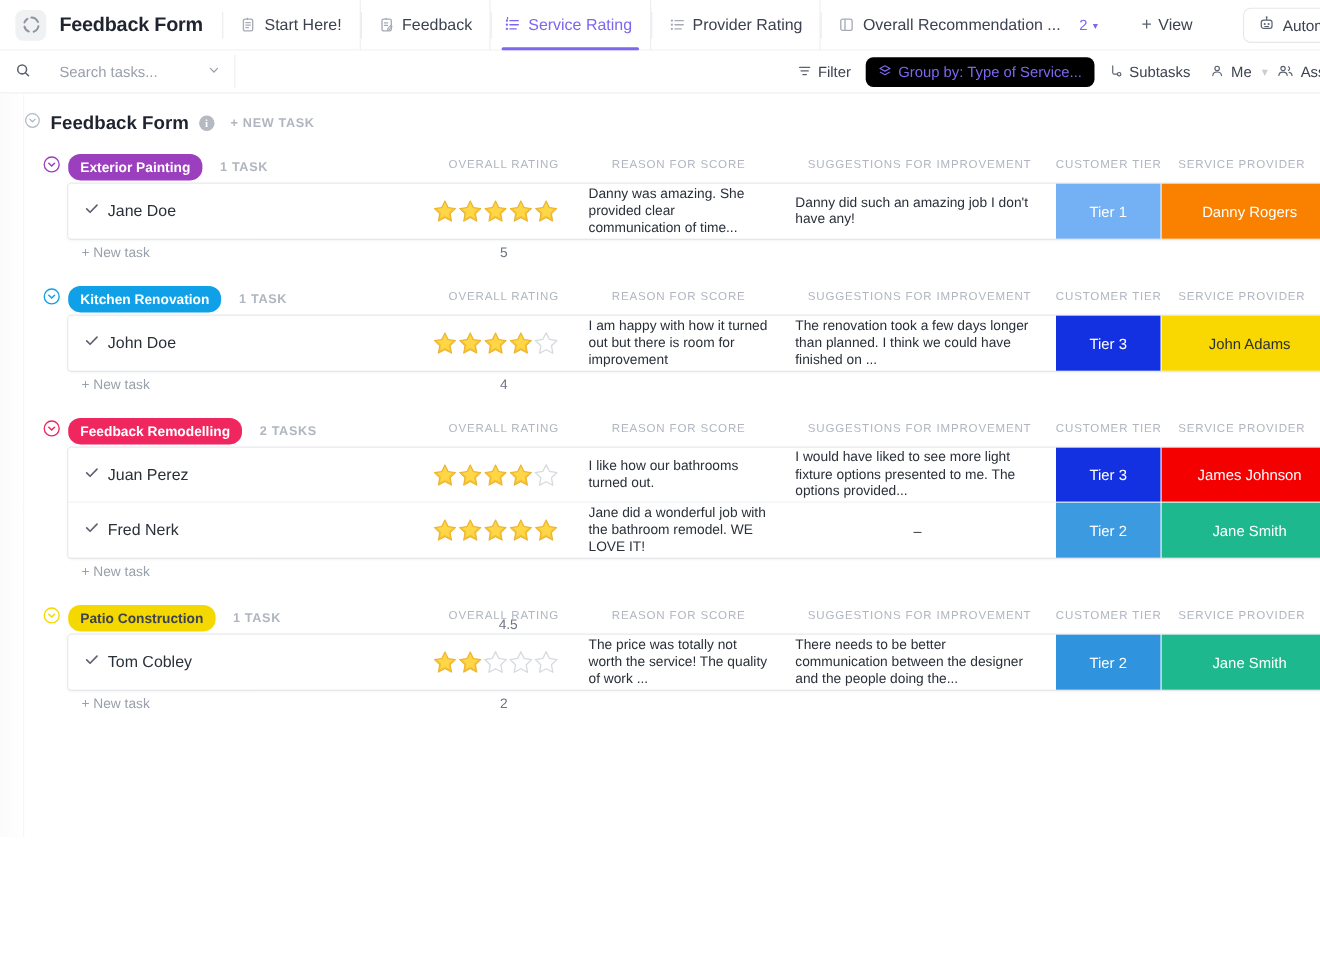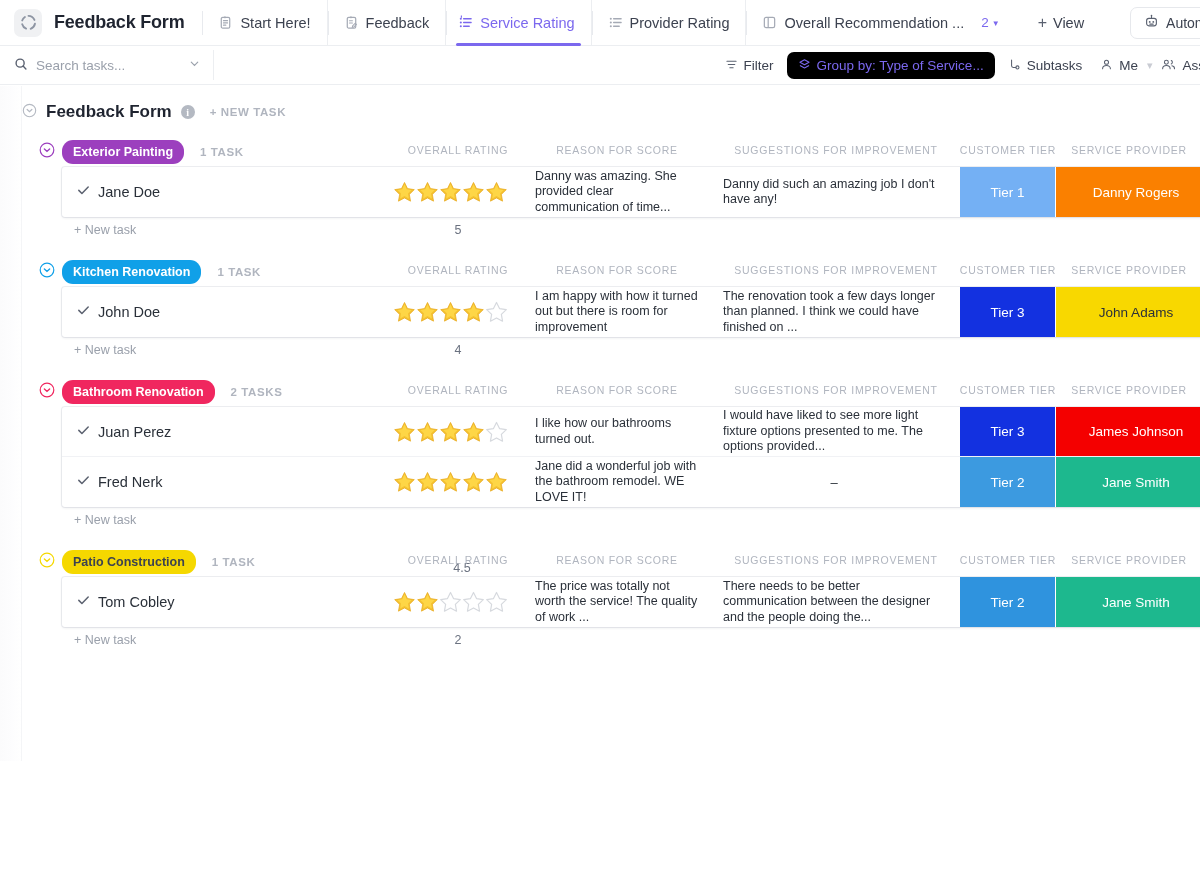--- a/index.html
+++ b/index.html
@@ -84,21 +84,21 @@
   .toolbar {
     height: 39px;
     display: flex; align-items: center;
     border-bottom: 1px solid #eceef1;
     padding-left: 14px;
     position: relative;
     background: #fff;
   }
   .searchbox {
     display: flex; align-items: center;
-    width: 200px; height: 30px; gap: 8px;
+    width: 200px; height: 30px; gap: 26px;
     color: #9aa0ab; font-size: 13.5px;
     border-right: 1px solid #eceef1;
     padding-right: 12px;
   }
   .searchbox .txt { flex: 1; }
   .searchbox .caret-dn { color: #9aa0ab; }
   .toolbar-right {
     position: absolute; right: -32px; top: 0;
     height: 39px;
     display: flex; align-items: center; gap: 0px;
@@ -543,21 +543,21 @@
         </div>
       </div>
       <div class="group">
         <div class="group-head">
           <span class="gchev">
        <svg width="16" height="16" viewBox="0 0 16 16">
               <circle cx="8" cy="8" r="6.8" fill="none" stroke="#f0275f" stroke-width="1.2"></circle>
               <path d="M5.4 6.9l2.6 2.5 2.6-2.5" fill="none" stroke="#f0275f" stroke-width="1.4" stroke-linecap="round"></path>
             </svg>
      </span>
-     <span class="gtag" style="background:#f0275f;color:#ffffff;">Bathroom Renovation</span>
+     <span class="gtag" style="background:#f0275f;color:#ffffff;">Feedback Remodelling</span>
      <span class="gcount">2 TASKS</span>
      <div class="col-heads">
             <div class="col-head" style="left:458px;transform:translateX(-50%);">OVERALL RATING</div>
             <div class="col-head" style="left:617px;transform:translateX(-50%);">REASON FOR SCORE</div>
             <div class="col-head" style="left:836px;transform:translateX(-50%);">SUGGESTIONS FOR IMPROVEMENT</div>
             <div class="col-head" style="left:1008px;transform:translateX(-50%);">CUSTOMER TIER</div>
             <div class="col-head" style="left:1129px;transform:translateX(-50%);">SERVICE PROVIDER</div>
           </div>
         </div>
         <div class="rows" style="width: 1178px;">

